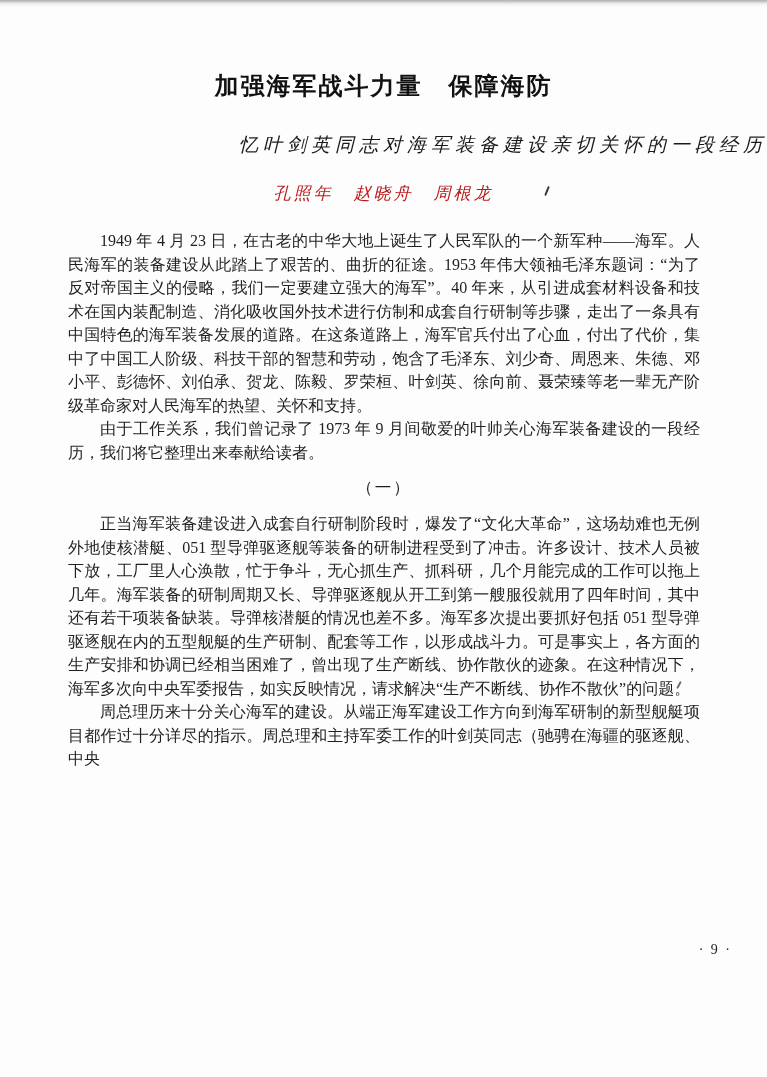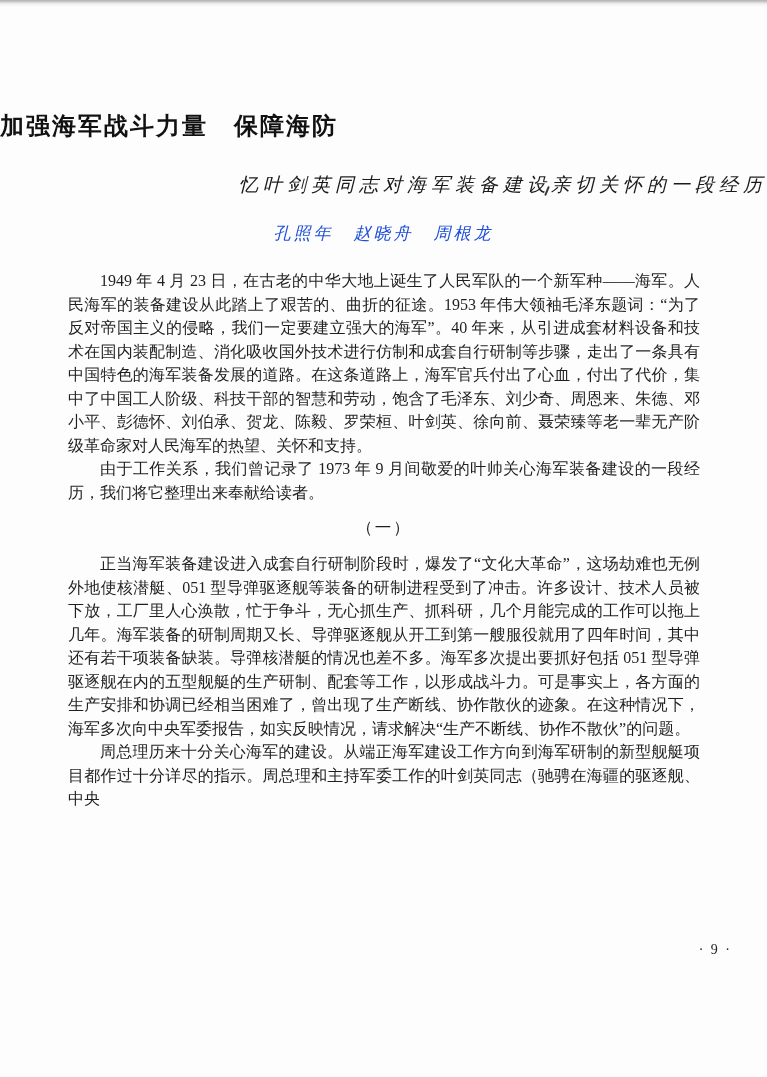--- a/index.html
+++ b/index.html
@@ -10,21 +10,22 @@
     background:#fdfdfd;
     overflow:hidden;
     font-family:"Liberation Serif", serif;
     color:#1f1f1f;
   }
   .top-shadow {
     position:absolute; top:0; left:0; right:0; height:7px;
     background:linear-gradient(to bottom, rgba(110,110,110,.55), rgba(180,180,180,.18) 55%, rgba(255,255,255,0));
   }
   .title {
-    margin:0; padding-top:110px;
+    margin:0; padding-top:70px;
+    text-align:center;
     font-family:"Liberation Sans", sans-serif;
     font-weight:bold;
     font-size:24px;
     letter-spacing:2px;
     color:#111;
   }
   .subtitle {
     margin:30px 0 0;
     text-align:right;
     font-weight:normal;
@@ -32,21 +33,21 @@
     font-size:19px;
     letter-spacing:5px;
     color:#1a1a1a;
   }
   .authors {
     margin:24px 0 0;
     text-align:center;
     font-style:italic;
     font-size:17px;
     letter-spacing:3px;
-    color:#1d4ed8;
+    color:#b91c1c;
   }
   .body-text {
     margin:24px 67px 0 68px;
   }
   .body-text p {
     margin:0;
     font-size:16px;
     line-height:23.5px;
     text-align:justify;
     text-indent:2em;

